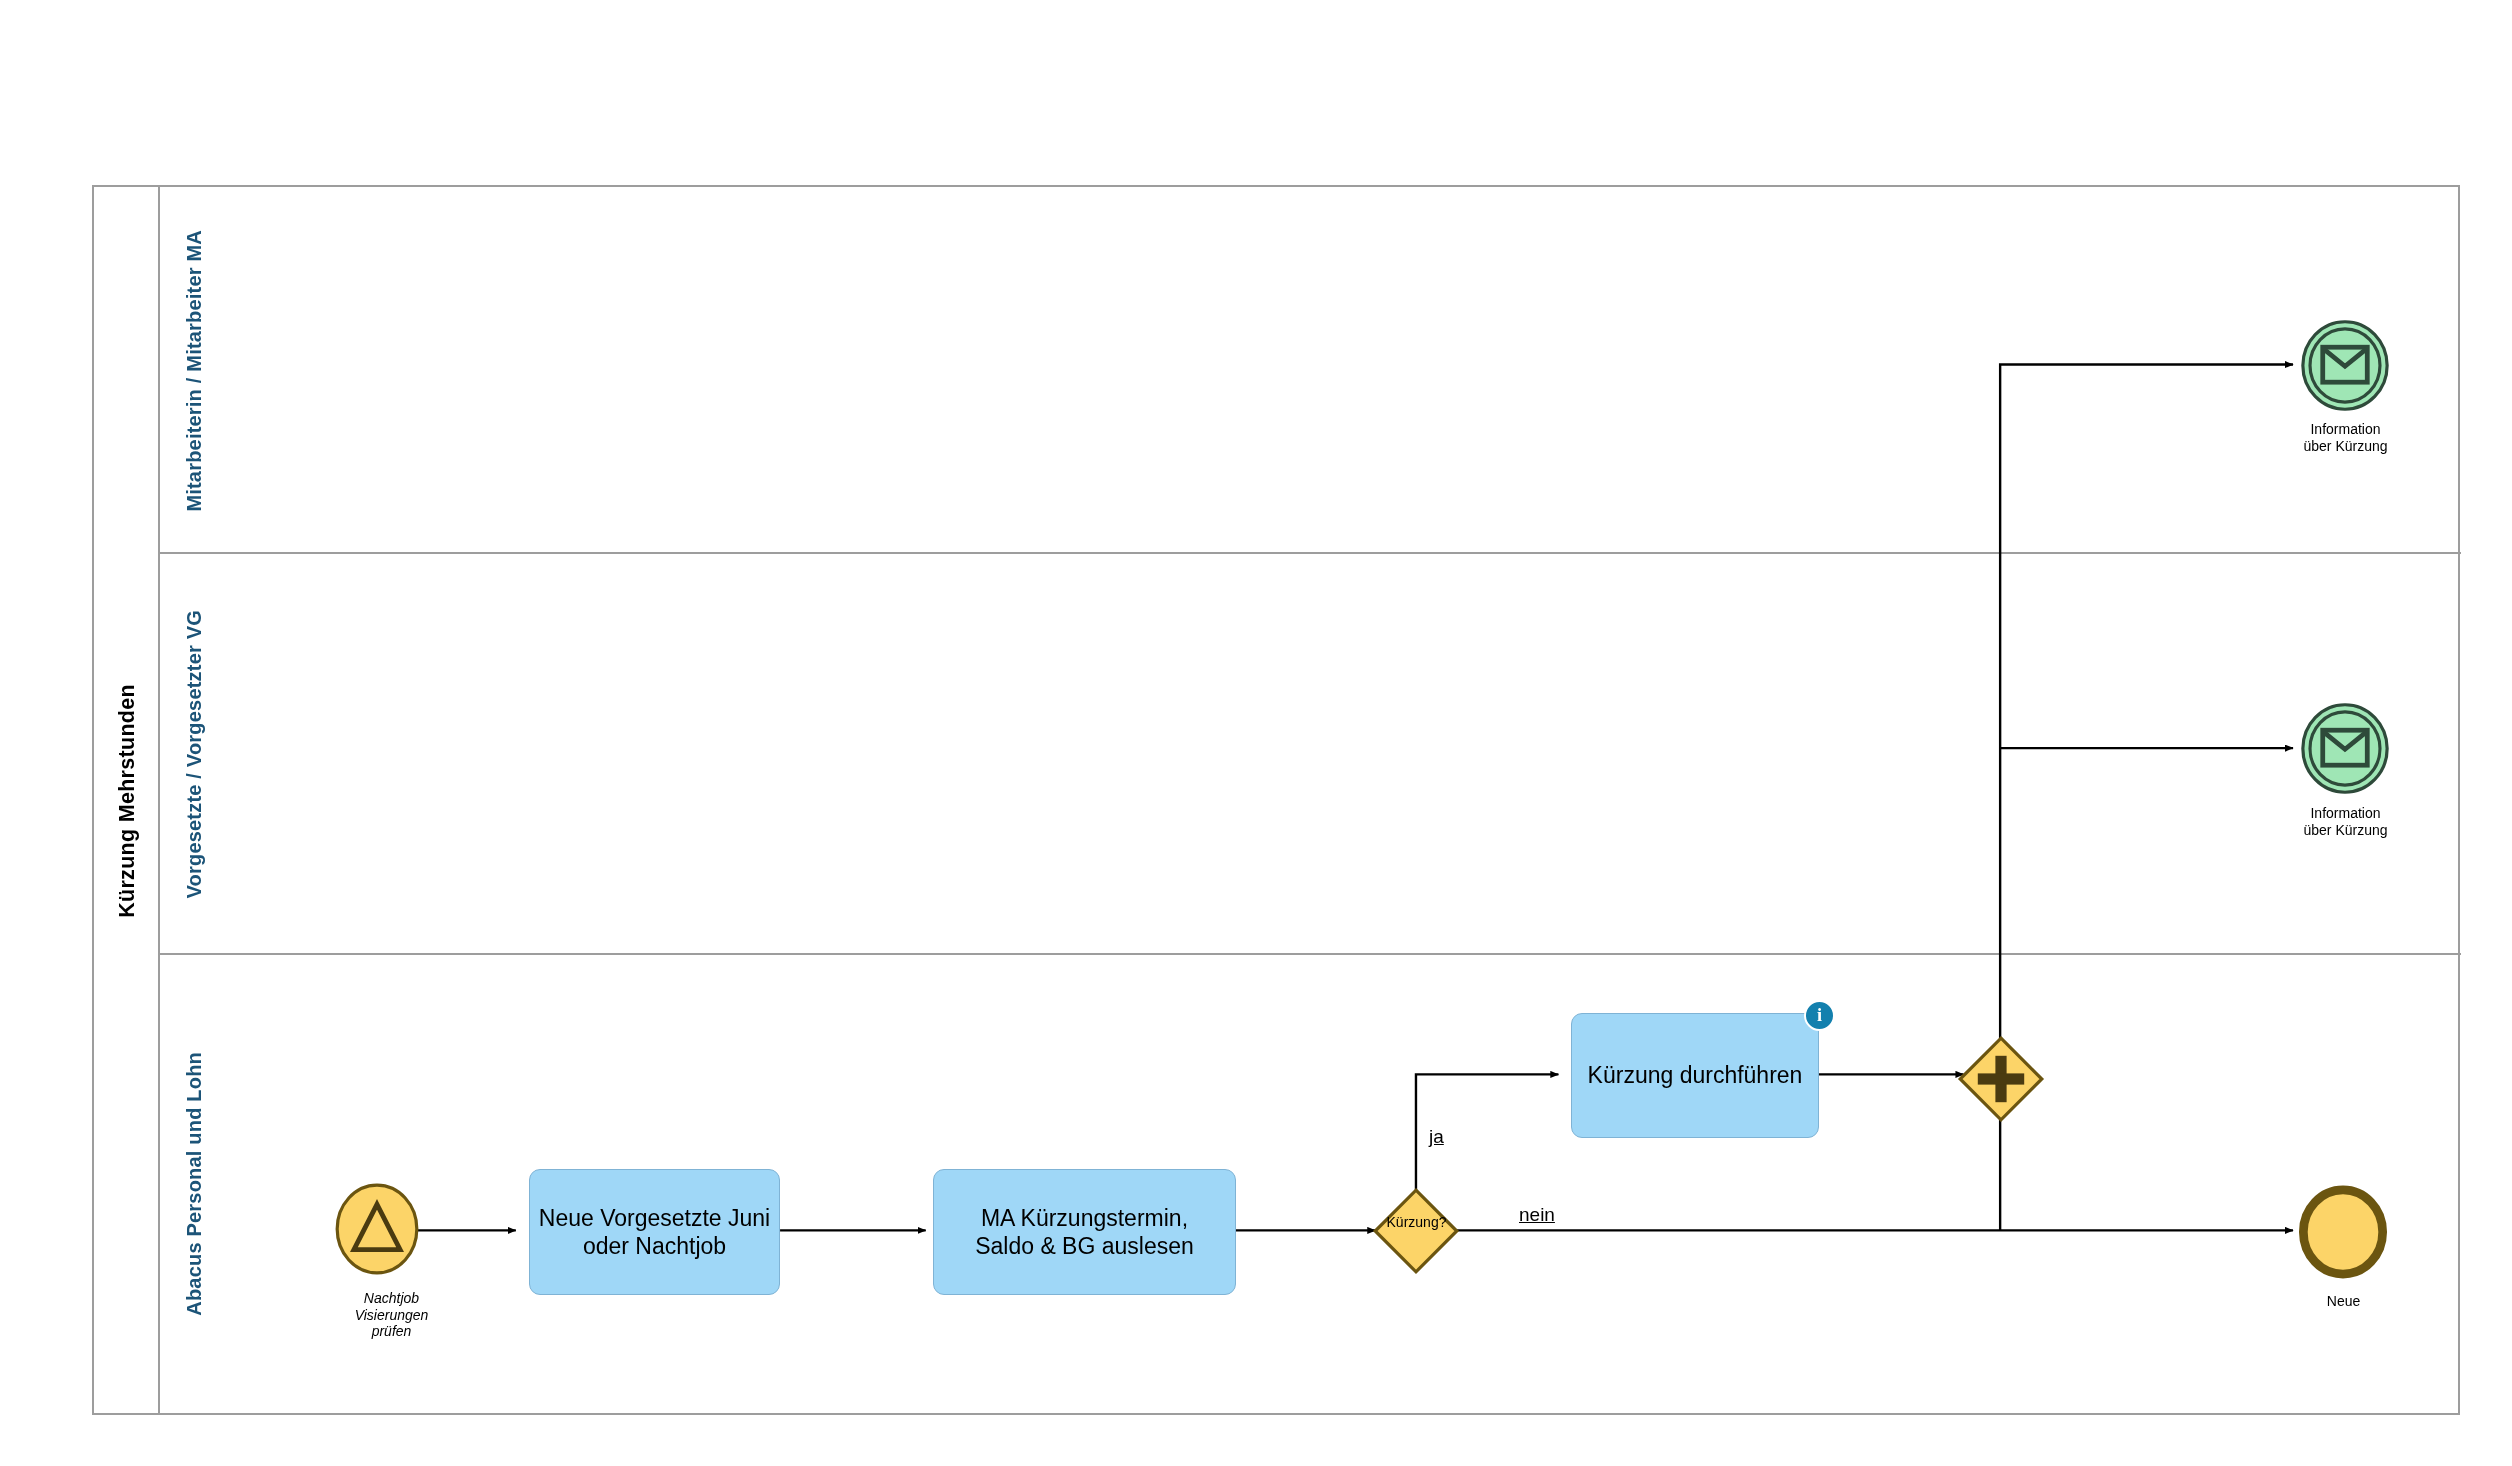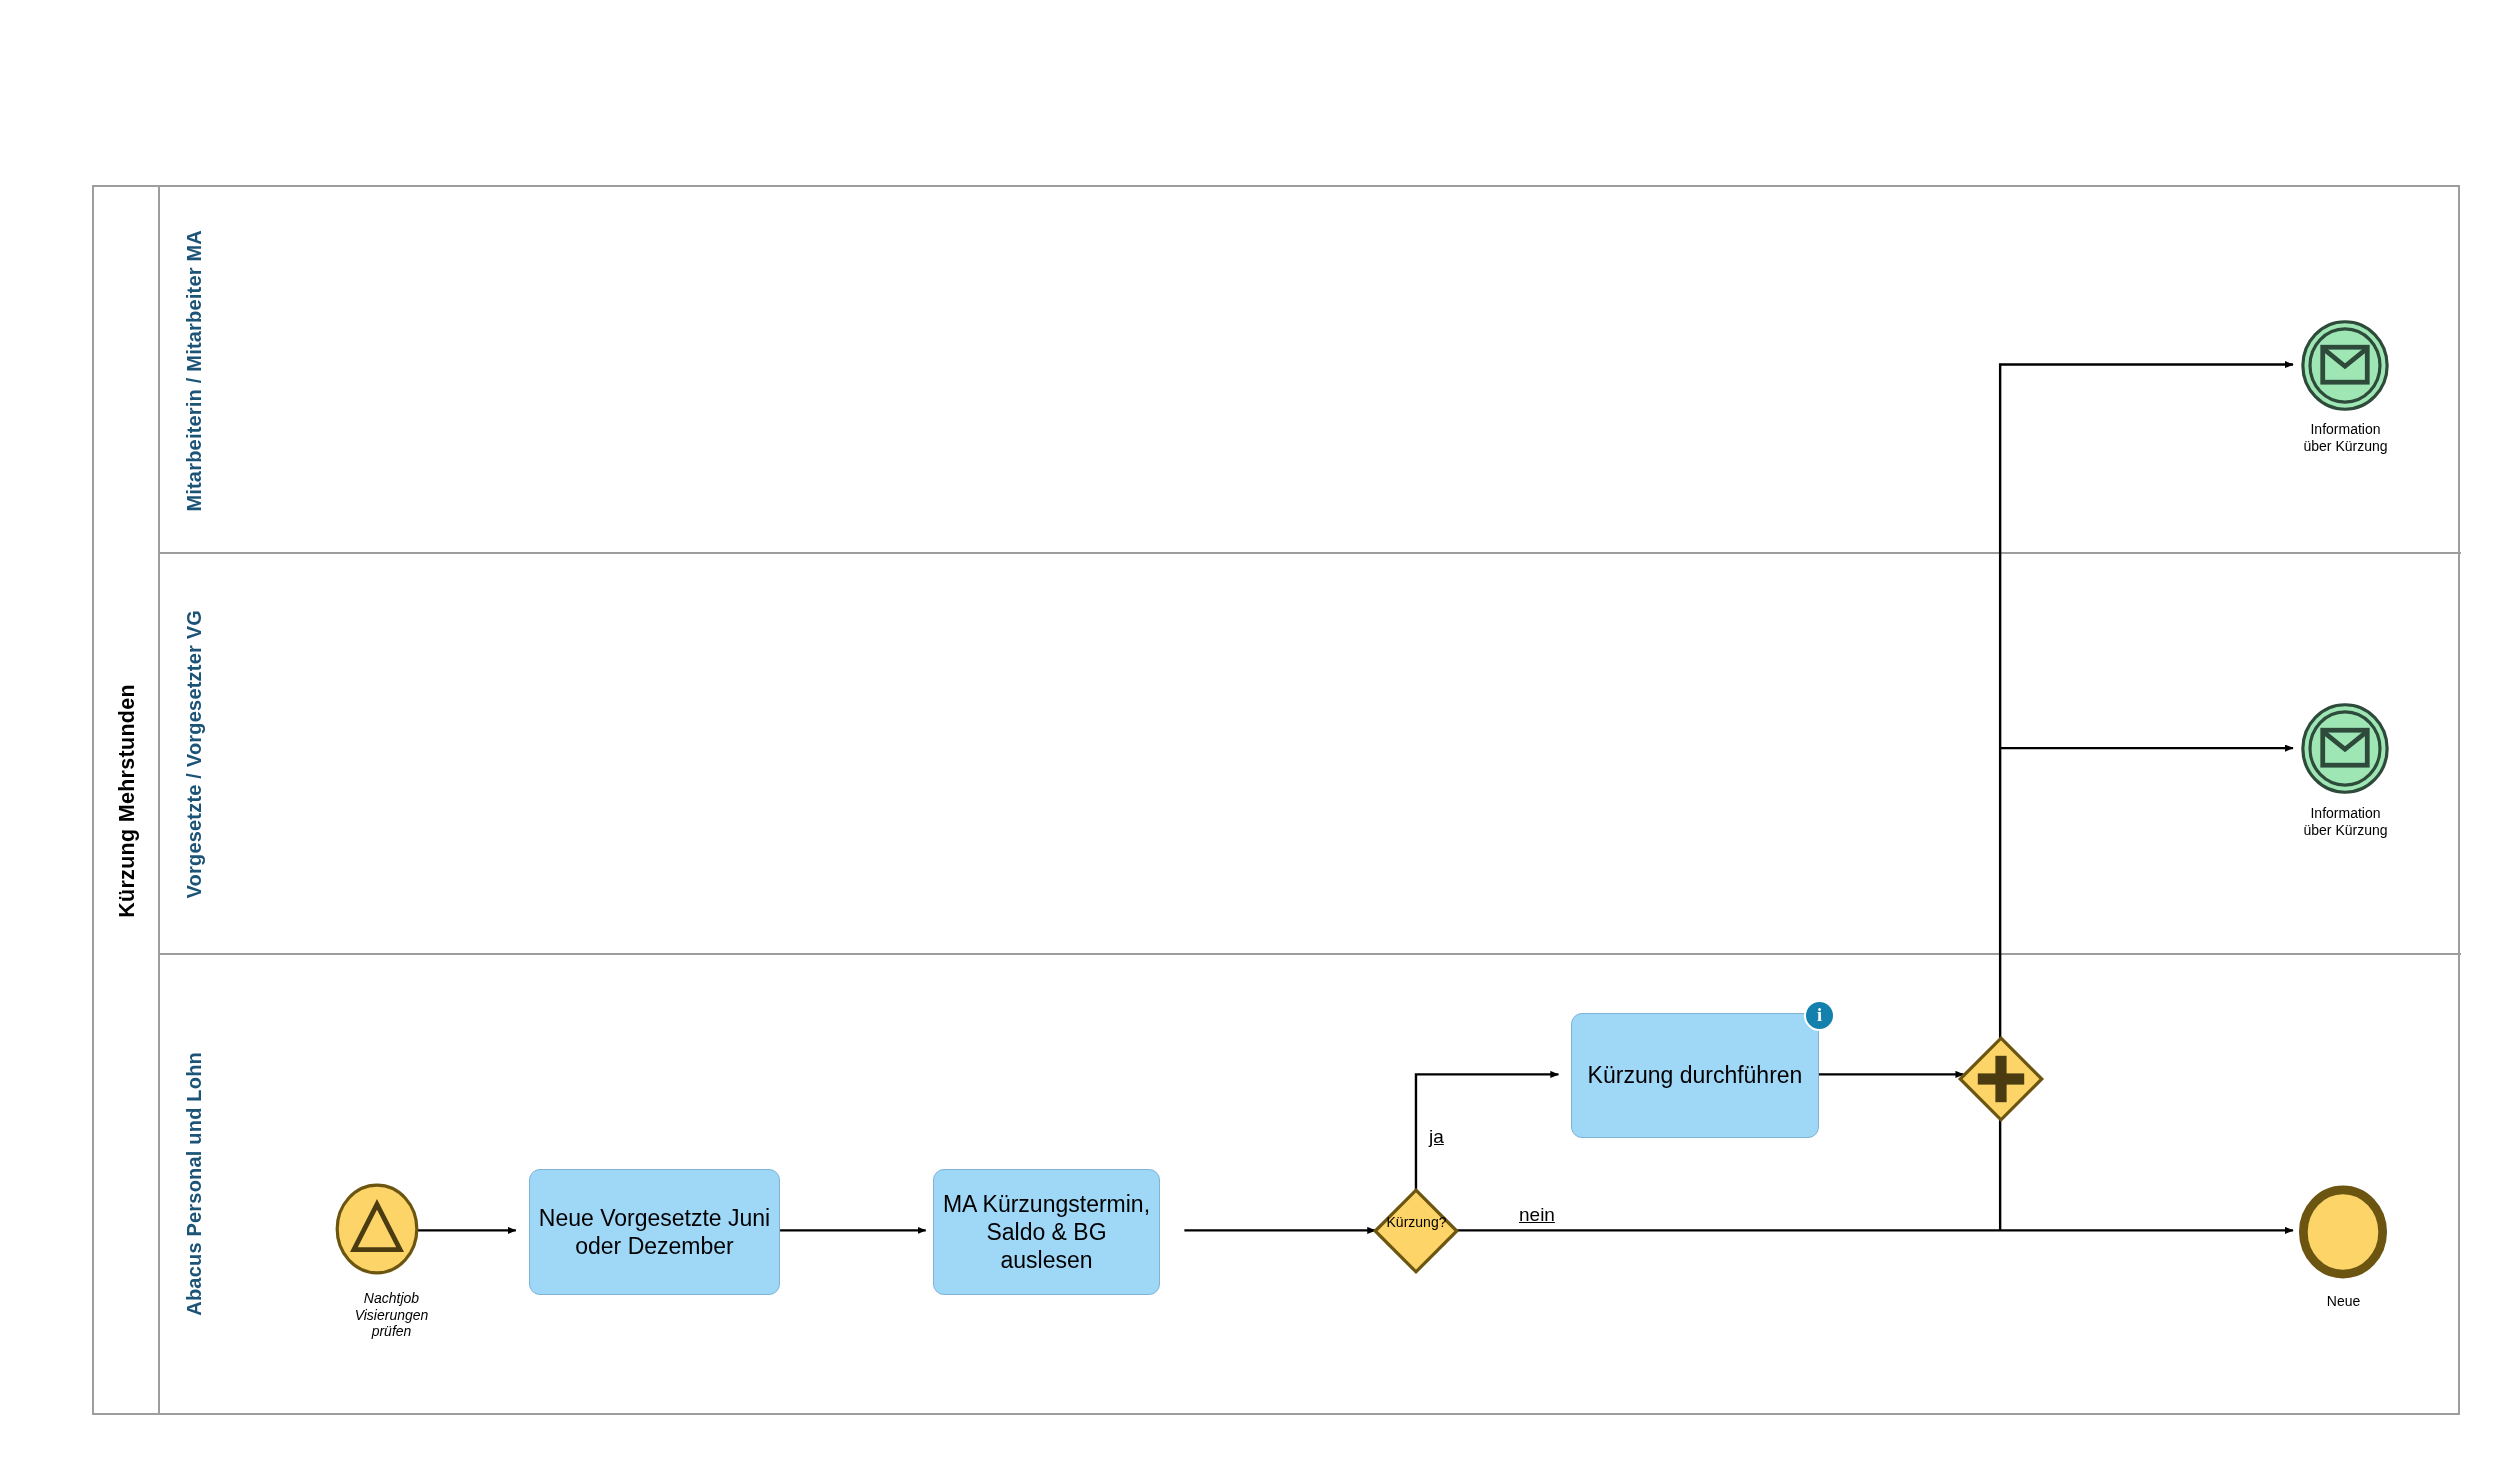--- a/index.html
+++ b/index.html
@@ -107,25 +107,25 @@
       <path d="M55,28 L84,85 L26,85 Z" fill="none" stroke="#4A3B10" stroke-width="6" stroke-linejoin="miter"></path>
     </svg>
   </div>
   <div class="caption" style="left:296px;top:1290px;width:191px;font-style:italic;">Nachtjob
 Visierungen
 prüfen</div>
 
   <div class="task" style="left:529px;top:1169px;width:251px;height:126px;">
     <span>
       <span class="tlabel">Neue Vorgesetzte Juni</span>
-      <span class="tlabel">oder Dezember</span>
+      <span class="tlabel">oder Nachtjob</span>
     </span>
   </div>
 
-  <div class="task" style="left:933px;top:1169px;width:227px;height:126px;">
+  <div class="task" style="left:933px;top:1169px;width:303px;height:126px;">
     <span>
       <span class="tlabel">MA Kürzungstermin,</span>
       <span class="tlabel">Saldo &amp; BG auslesen</span>
     </span>
   </div>
 
   <div class="gw" style="left:1372px;top:1187px;width:88px;height:88px;">
     <svg width="88" height="88" viewBox="0 0 110 110">
       <polygon points="55,4 106,55 55,106 4,55" fill="#FCD468" stroke="#6B5510" stroke-width="4"></polygon>
     </svg>

